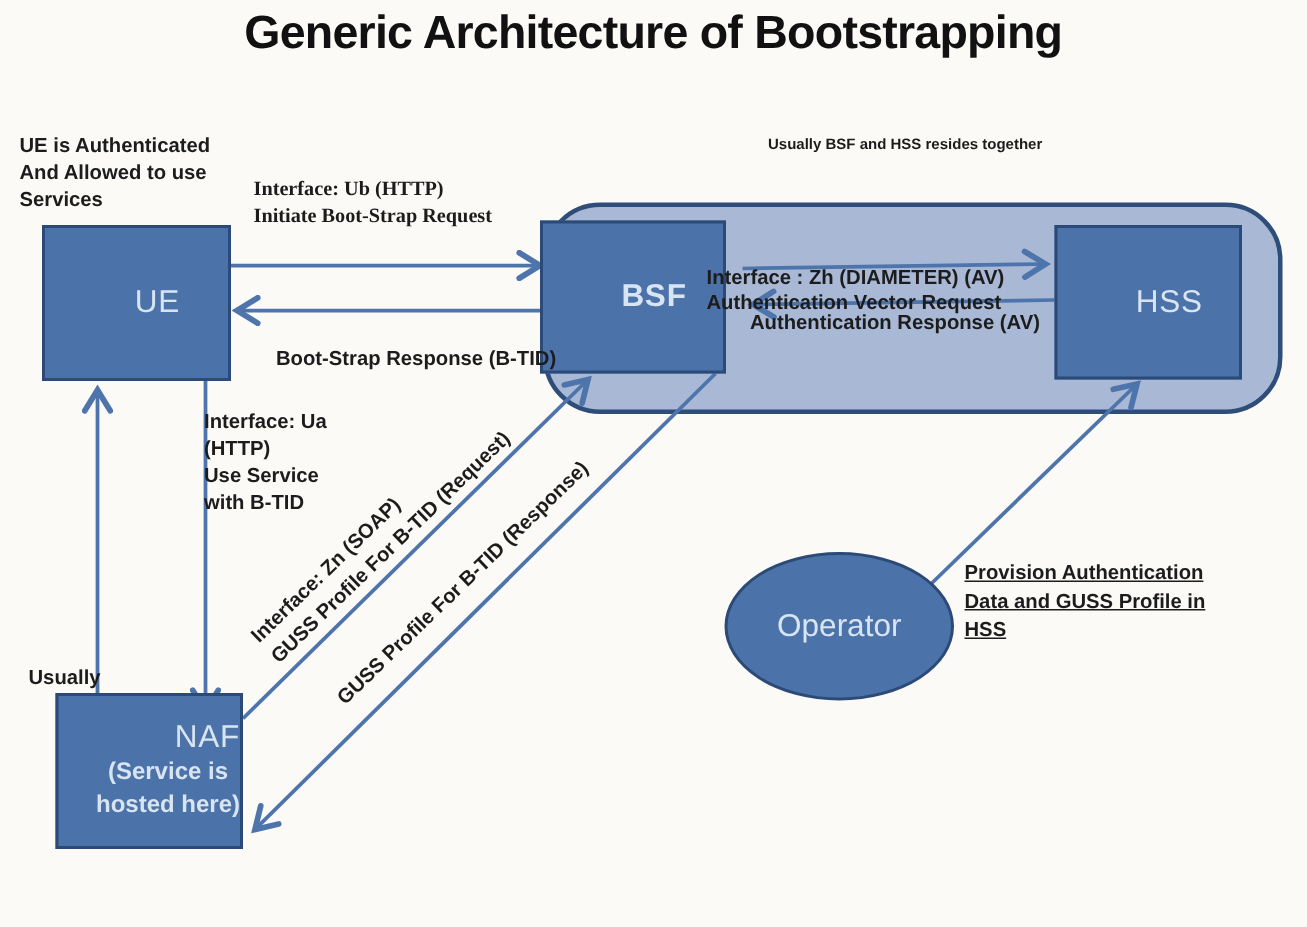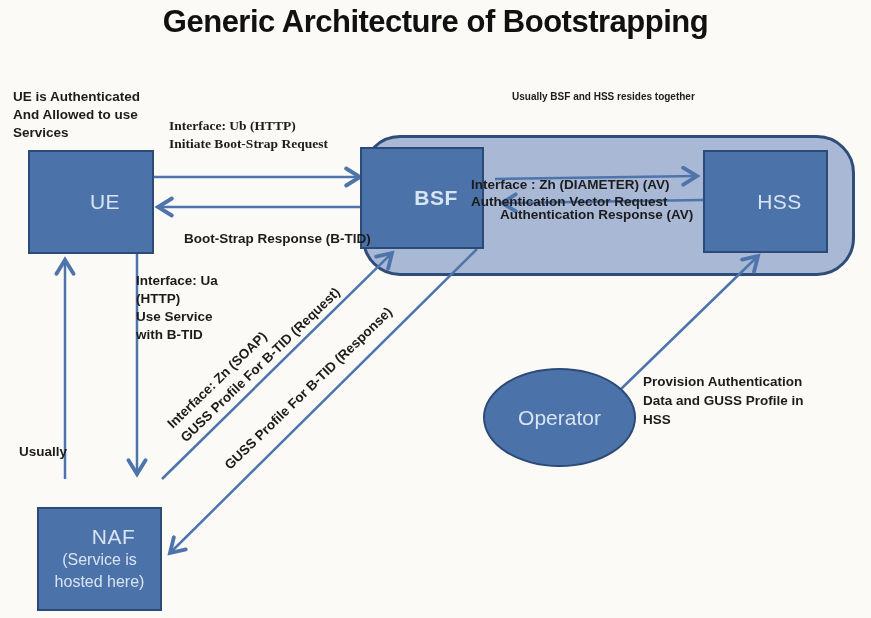--- a/index.html
+++ b/index.html
@@ -56,25 +56,25 @@
     background:var(--node-fill);
     border:2.5px solid var(--node-border);
     display:flex;
     flex-direction:column;
     align-items:center;
     justify-content:center;
     color:var(--node-text);
     text-align:center;
   }
   .node .big{font-size:21px; letter-spacing:0.5px;margin-left:28px;}
-  .node .sub{font-size:16px; font-weight:400; line-height:22px; white-space:pre-line;}
+  .node .sub{font-size:16px; font-weight:700; line-height:22px; white-space:pre-line;}
   .node-ue{left:28px; top:150px; width:122px; height:100px;}
   .node-bsf{left:360px; top:147px; width:120px; height:98px;font-weight:bold;}
   .node-hss{left:703px; top:150px; width:121px; height:99px;}
-  .node-naf{left:37px; top:507px; width:121px; height:100px;}
+  .node-naf{left:37px; top:462px; width:121px; height:100px;align-items:flex-end;}
   .ellipse{
     position:absolute;
     left:483px; top:368px;
     width:149px; height:95px;
     background:var(--node-fill);
     border:2.5px solid var(--node-border);
     border-radius:50%;
     display:flex;
     align-items:center;
     justify-content:center;
@@ -101,21 +101,21 @@
     left:163px; top:419px;
     transform:rotate(-44deg);
     transform-origin:0 0;
     line-height:19px;
   }
   .lbl-guss-response{
     left:221px; top:461px;
     transform:rotate(-44deg);
     transform-origin:0 0;
   }
-  .lbl-provision{left:643px; top:372px; line-height:19px;}
+  .lbl-provision{left:643px; top:372px; line-height:19px;text-decoration:underline;}
 </style>
 </head>
 <body>
 
 <div class="stage">
 
   <div class="title">Generic Architecture of Bootstrapping</div>
 
   <div class="group-box"></div>
 

